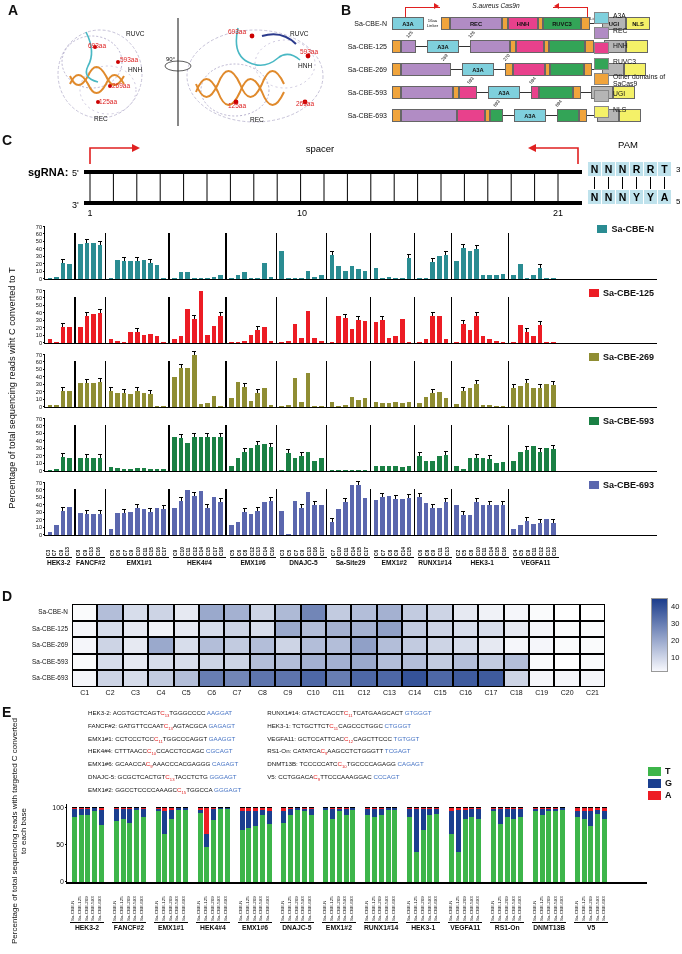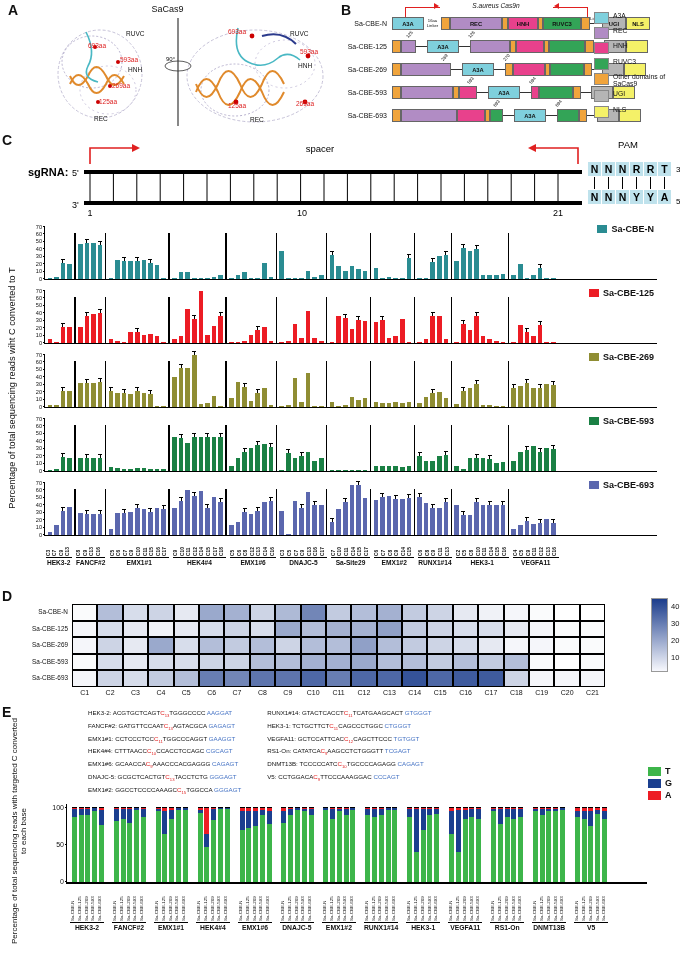--- a/index.html
+++ b/index.html
@@ -80,21 +80,20 @@
   .eaC{width:6.8px;font-size:4.4px;writing-mode:vertical-rl;transform:rotate(180deg);height:34px;line-height:6.6px;text-align:left;flex:none;}
   .eaSite{font-size:6.8px;font-weight:bold;text-align:center;border-top:1px solid #000;margin-top:1px;padding-top:1px;white-space:nowrap;}
   #eylab{position:absolute;left:-96px;top:118px;width:230px;transform:rotate(-90deg);font-size:8px;line-height:9px;text-align:center;}
   svg text{font-family:"Liberation Sans",sans-serif;}
 </style>
 </head>
 <body>
 
 <div class="panel" id="panelA" style="left:0;top:0;width:335px;height:132px;">
   <span class="plett" style="left:8px;top:2px;">A</span>
-  <div class="abs" style="left:0;top:4px;width:335px;text-align:center;font-size:9px;">SaCas9</div>
   <svg width="335" height="118" style="position:absolute;left:0;top:14px;">
     <g stroke="#c6c2d8" fill="none" stroke-width="1">
       <ellipse cx="100" cy="60" rx="42" ry="44" stroke-dasharray="3 2"></ellipse>
       <ellipse cx="92" cy="48" rx="30" ry="26" stroke-dasharray="2 2" stroke="#b9b3d0"></ellipse>
       <ellipse cx="108" cy="76" rx="28" ry="24" stroke-dasharray="2 3" stroke="#cfcae0"></ellipse>
       <ellipse cx="255" cy="62" rx="68" ry="46" stroke-dasharray="3 2"></ellipse>
       <ellipse cx="235" cy="76" rx="34" ry="26" stroke-dasharray="2 2" stroke="#b9b3d0"></ellipse>
       <ellipse cx="285" cy="50" rx="30" ry="24" stroke-dasharray="2 3" stroke="#cfcae0"></ellipse>
     </g>
     <g stroke="#e08a2c" fill="none" stroke-width="2">

